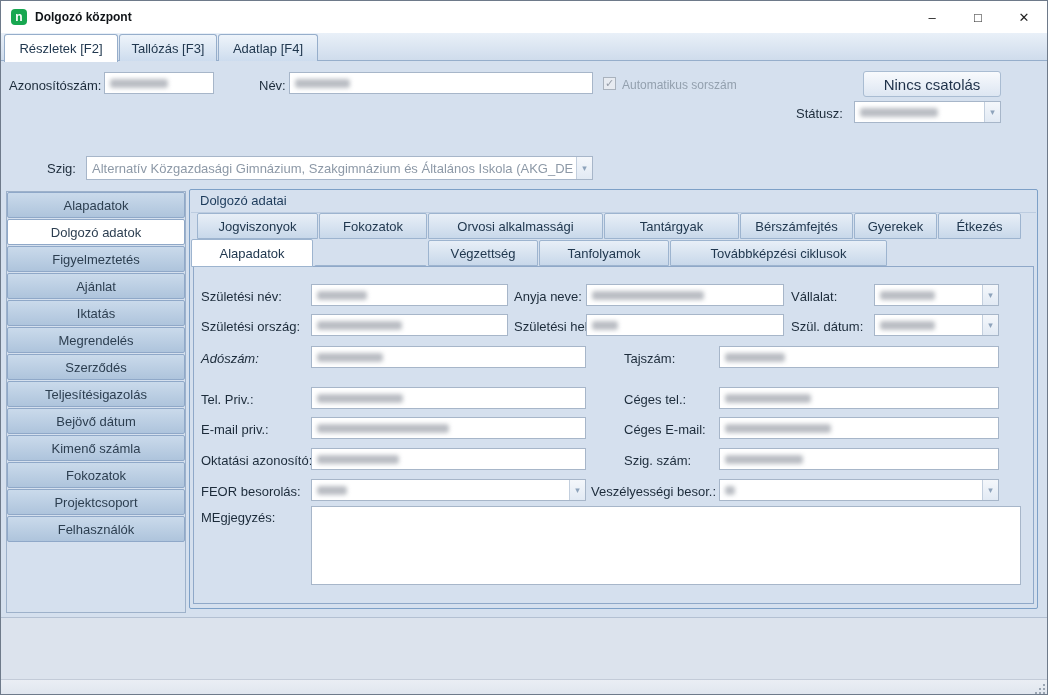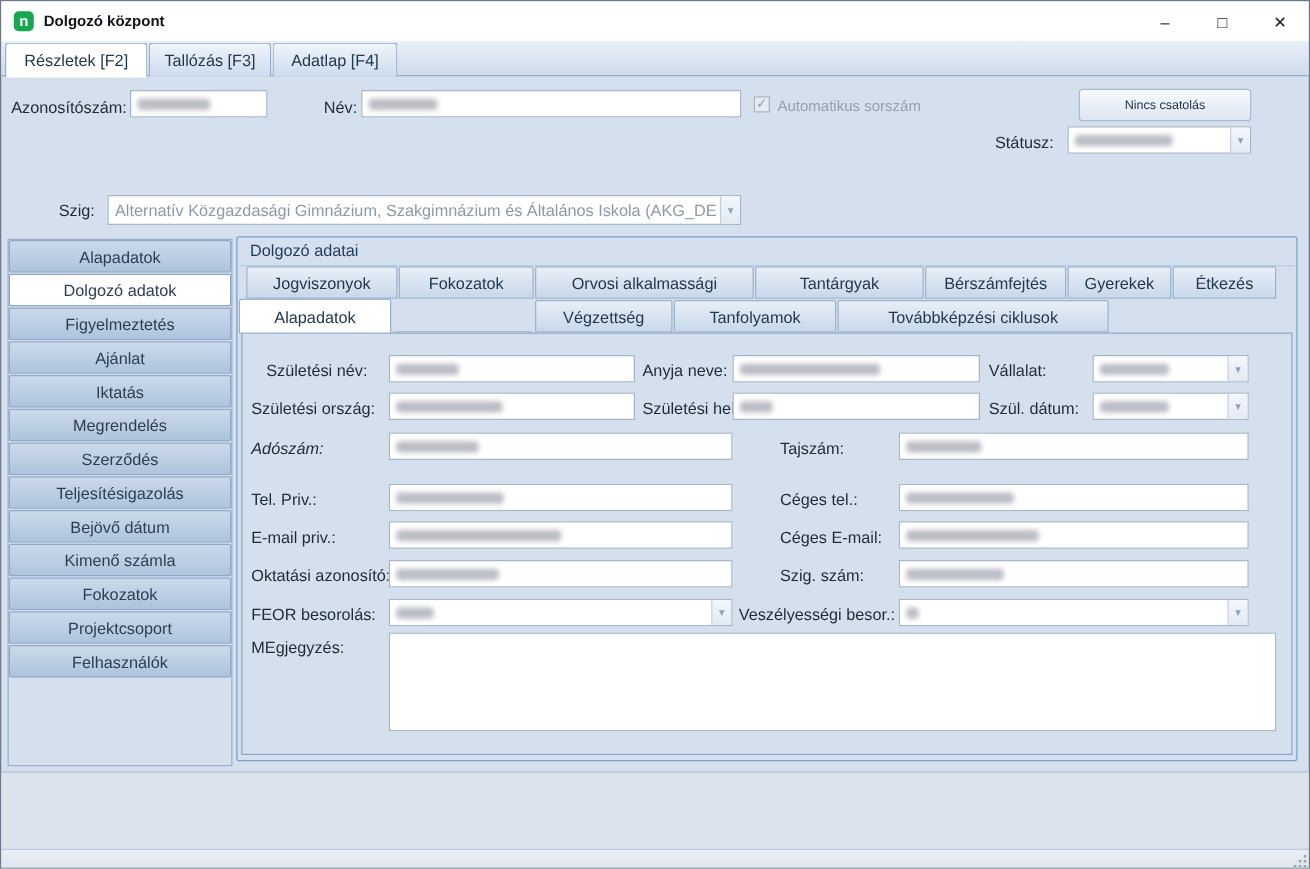--- a/index.html
+++ b/index.html
@@ -20,21 +20,21 @@
   
   .lbl { position:absolute; font-size:13px; color:#1c2b3a; white-space:nowrap; }
   .lbl.dim { color:#93a0ae; }
   .input { position:absolute; background:#fff; border:1px solid #a7b6c9; display:flex; align-items:center; padding-left:5px; }
   .blob { display:inline-block; height:9px; border-radius:3px; background:#a9adb5; opacity:.8; filter:blur(2px); }
   .combo { padding-right:18px; overflow:hidden; }
   .carrow { position:absolute; right:0; top:0; bottom:0; width:16px; border-left:1px solid #c3cfde; background:linear-gradient(#f4f7fb,#e2eaf4); color:#8ea3bb; font-size:9px; display:flex; align-items:center; justify-content:center; }
   .combo-text { font-size:13px; color:#8d99a7; white-space:nowrap; overflow:hidden; }
   .checkbox { position:absolute; width:13px; height:13px; background:#e7ebf1; border:1px solid #a9b2bd; color:#969da8; font-size:11px; line-height:11px; text-align:center; }
 
-  .btn { position:absolute; height:25px; background:linear-gradient(#f8fafd,#dde6f2); border:1px solid #a9bcd2; border-radius:3px; display:flex; align-items:center; justify-content:center; font-size:10px; color:#1e3048; gap:5px; }
+  .btn { position:absolute; height:25px; background:linear-gradient(#f8fafd,#dde6f2); border:1px solid #a9bcd2; border-radius:3px; display:flex; align-items:center; justify-content:center; font-size:15px; color:#1e3048; gap:5px; }
 
   
   .sidebar { position:absolute; left:5px; top:190px; width:180px; height:422px; border:1px solid #9db1ca; background:transparent; }
   .sitem { height:26px; margin-bottom:1px; background:linear-gradient(#cadaeb,#aec4dc); border:1px solid #8fa8c8; border-radius:2px; display:flex; align-items:center; justify-content:center; font-size:13px; color:#2c3e50; }
   .sitem.active { background:#fff; }
 
   
   .groupbox { position:absolute; left:188px; top:188px; width:849px; height:420px; border:1px solid #7da0c7; border-radius:2px; }
   .gtitle { position:absolute; left:10px; top:3px; font-size:13px; color:#1c3a5a; }
   .gline { position:absolute; left:1px; right:1px; top:22px; height:1px; background:#bccce0; }
@@ -126,21 +126,21 @@
   <div class="itab" style="left:937px; top:212px; width:83px;">Étkezés</div>
 
   <div class="itab active" style="left:190px; top:238px; width:122px;">Alapadatok</div>
   <div class="itab" style="left:313px; top:239px; width:113px;margin-top:25px;">Címadatok</div>
   <div class="itab" style="left:427px; top:239px; width:110px;">Végzettség</div>
   <div class="itab" style="left:538px; top:239px; width:130px;">Tanfolyamok</div>
   <div class="itab" style="left:669px; top:239px; width:217px;">Továbbképzési ciklusok</div>
 
   <div class="innerpanel"></div>
 
-  <div class="lbl" style="left:200px; top:288px;margin-left:12px;">Születési név:</div>
+  <div class="lbl" style="left:200px; top:288px;">Születési név:</div>
   <div class="input" style="left:310px; top:283px; width:197px; height:22px;">
       <span class="blob" style="width:50px;"></span>
     </div>
   <div class="lbl" style="left:513px; top:288px;">Anyja neve:</div>
   <div class="input" style="left:585px; top:283px; width:198px; height:22px;">
       <span class="blob" style="width:112px;"></span>
     </div>
   <div class="lbl" style="left:790px; top:288px;">Vállalat:</div>
   <div class="input combo" style="left:873px; top:283px; width:125px; height:22px;">
     <span class="blob" style="width:55px;"></span>

